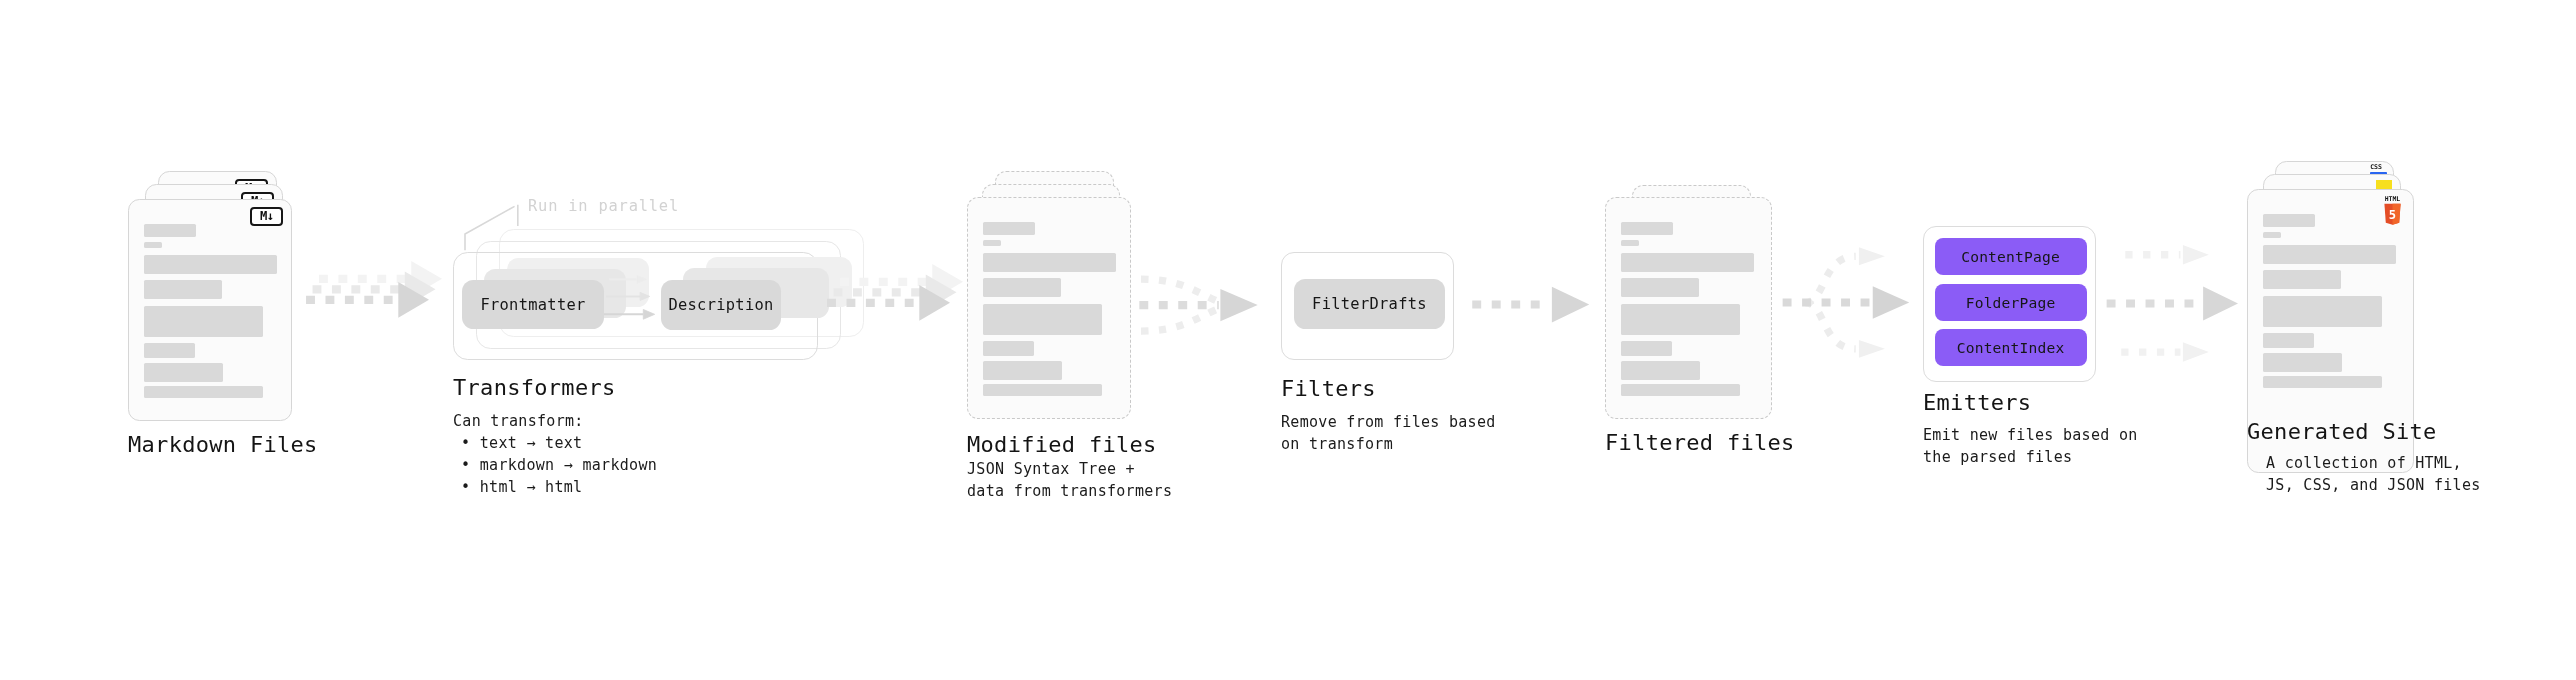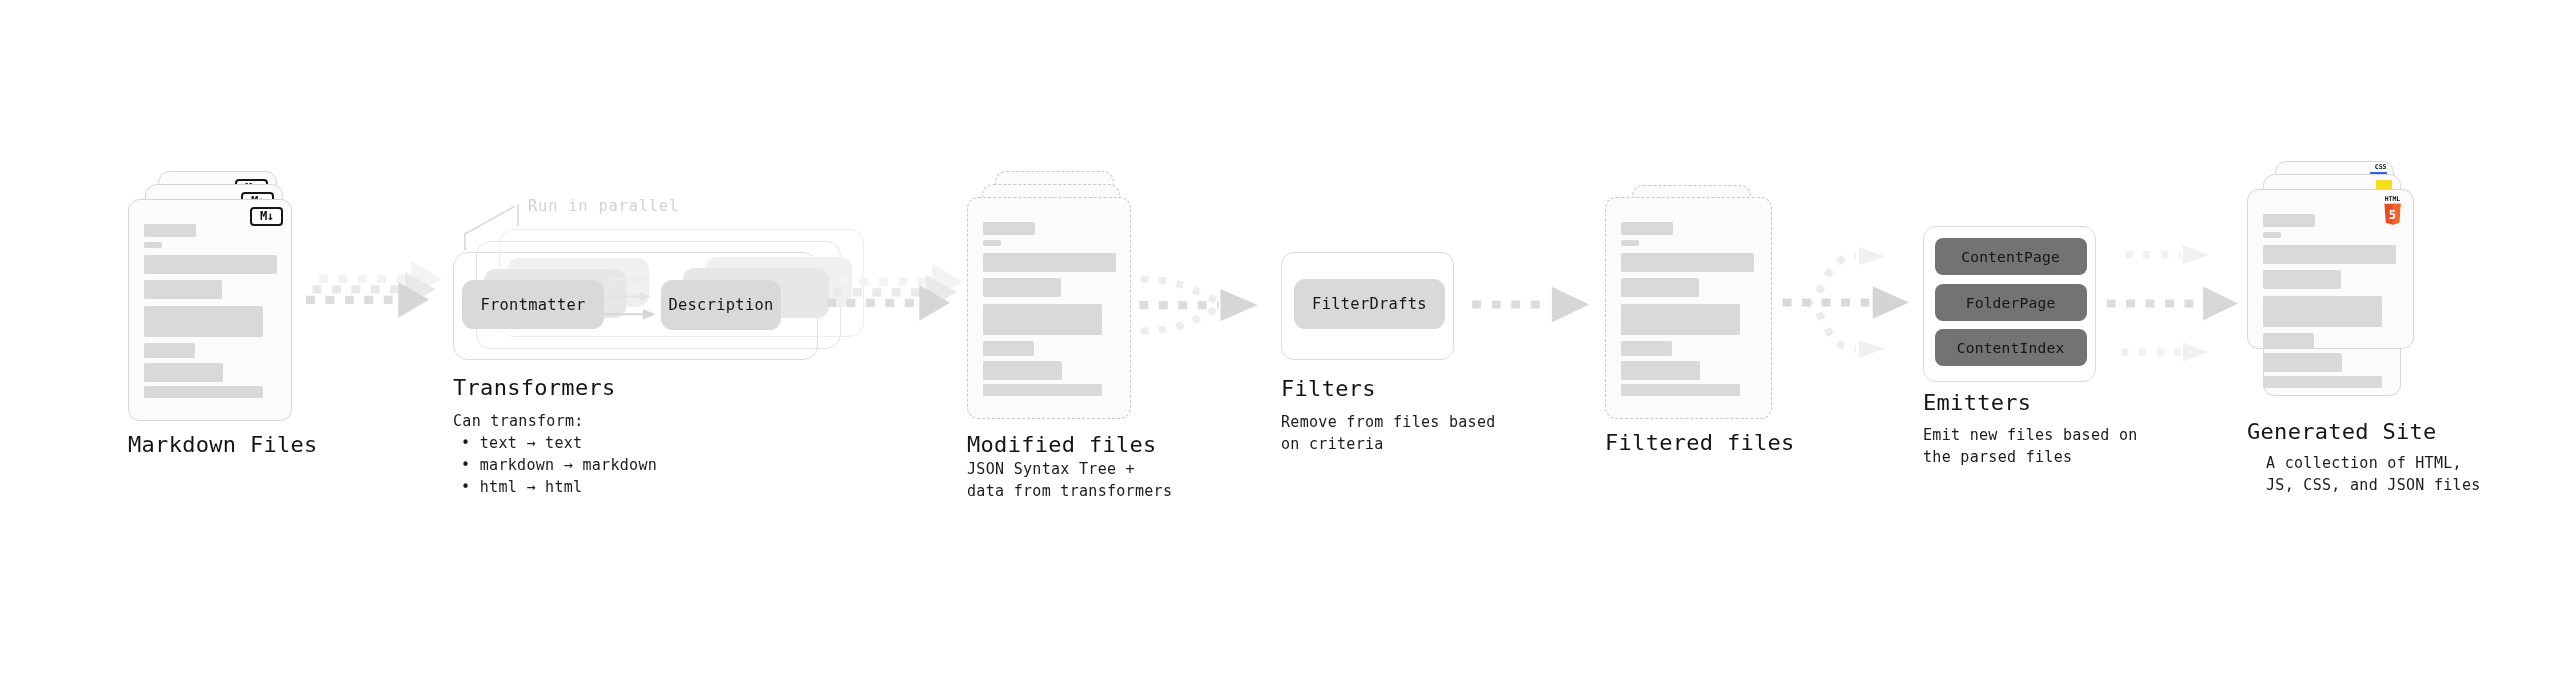--- a/index.html
+++ b/index.html
@@ -17,41 +17,41 @@
   .b3{top:55px;width:133px;height:18.7px}
   .b4{top:80px;width:78px;height:18.7px}
   .b5{top:106px;width:119px;height:31px}
   .b6{top:143px;width:51px;height:14.6px}
   .b7{top:163px;width:79px;height:18.7px}
   .b8{top:186px;width:119px;height:12.2px}
   
   .md-badge{position:absolute;top:6.5px;right:8.1px;width:32.5px;height:19.5px;background:#ffffff;
     border:2.4px solid #161616;border-radius:4.1px;box-sizing:border-box;text-align:center;
     font-size:12.2px;font-weight:bold;line-height:14px;letter-spacing:-0.8px;color:#111;}
-  .css-badge{position:absolute;top:2.4px;right:6.5px;width:16.3px;text-align:right;}
+  .css-badge{position:absolute;top:2.4px;right:6.5px;width:16.3px;text-align:left;}
   .css-badge .css-txt{display:block;font-size:6.5px;font-weight:bold;line-height:6.5px;color:#111;letter-spacing:0;}
   .css-badge .css-bar{margin-top:0.8px;height:3.3px;width:16.3px;background:#2965f1;border-radius:0.8px;}
   .js-badge{position:absolute;top:4.9px;right:8.1px;width:16.3px;height:11.4px;background:#f7df1e;}
   .html5-badge{position:absolute;top:4.1px;right:9.8px;}
   
   .stage-label{position:absolute;font-size:22px;letter-spacing:0.3px;white-space:nowrap;color:#141414;}
   .stage-desc{position:absolute;font-size:15px;line-height:22px;letter-spacing:0.3px;
     white-space:nowrap;color:#1b1b1b;}
   .annotation{position:absolute;font-size:15.4px;letter-spacing:0.8px;color:#d2d2d2;white-space:nowrap;}
   
   .tbox{position:absolute;width:365px;height:108px;border:1.6px solid #dcdcdc;border-radius:14.6px;
     box-sizing:border-box;background:transparent;}
   .tbox.l2{border-color:#e6e6e6;}
   .tbox.l3{border-color:#eeeeee;}
   .pill{position:absolute;border-radius:11.4px;background:#d9d9d9;display:flex;align-items:center;
     justify-content:center;font-size:15.4px;letter-spacing:0.3px;color:#161616;box-sizing:border-box;}
   .pill.ghost1{background:#e7e7e7;}
   .pill.ghost2{background:#f0f0f0;}
   .obox{position:absolute;border:1.6px solid #dcdcdc;border-radius:13px;box-sizing:border-box;background:#ffffff;}
-  .epill{position:absolute;left:10.6px;width:152px;height:37px;border-radius:8.1px;background:#737373;
+  .epill{position:absolute;left:10.6px;width:152px;height:37px;border-radius:8.1px;background:#8b5cf6;
     display:flex;align-items:center;justify-content:center;font-size:14.6px;letter-spacing:0.2px;color:#161616;}
   svg{position:absolute;overflow:visible;}
 </style>
 </head>
 <body>
 
 <div class="canvas">
 
   <div>
     <div class="file-card" style="left:158px;top:171px;width:119px;">
@@ -173,21 +173,21 @@
     <line x1="4" y1="47" x2="102" y2="47" stroke="#dcdcdc" stroke-width="10" stroke-dasharray="11 13"></line>
     <polygon points="104,27 104,67 150,47" fill="#d6d6d6"></polygon>
   </svg>
 
   <div>
     <div class="obox" style="left:1281px;top:252px;width:173px;height:108px;"></div>
     <div class="pill" style="left:1294px;top:279px;width:151px;height:50px;">FilterDrafts</div>
     <div class="stage-label" style="left:1281px;top:376px;">Filters</div>
     <div class="stage-desc" style="left:1281px;top:411px;">
       <div>Remove from files based</div>
-      <div>on criteria</div>
+      <div>on transform</div>
     </div>
   </div>
 
   <svg style="left:1469px;top:280px;" width="130" height="49" viewBox="0 0 160 60">
     <line x1="4" y1="30" x2="100" y2="30" stroke="#dcdcdc" stroke-width="10" stroke-dasharray="11 13"></line>
     <polygon points="102,8 102,52 148,30" fill="#d6d6d6"></polygon>
   </svg>
 
   <div>
     <div class="file-card dashed" style="left:1632px;top:185px;width:119px;"></div>
@@ -238,21 +238,21 @@
   <div>
     <div class="file-card" style="left:2275px;top:161px;width:119px;">
       <div class="css-badge">
         <span class="css-txt">CSS</span>
         <div class="css-bar"></div>
       </div>
     </div>
     <div class="file-card" style="left:2263px;top:174px;width:138px;">
       <div class="js-badge"></div>
     </div>
-    <div class="file-card" style="left:2247px;top:189px;width:167px;height:160px;">
+    <div class="file-card" style="left:2247px;top:189px;width:167px;height:284px;">
       <svg class="html5-badge" width="21" height="32.5" viewBox="0 0 26 40">
         <text x="13" y="8" text-anchor="middle" font-size="8" font-weight="bold" fill="#111">HTML</text>
         <path d="M3 12 L23 12 L21.3 35.5 L13 38 L4.7 35.5 Z" fill="#e44d26"></path>
         <path d="M13 12 L23 12 L21.3 35.5 L13 38 Z" fill="#f16529"></path>
         <text x="13" y="31" text-anchor="middle" font-size="15" font-weight="bold" fill="#ffffff">5</text>
       </svg>
       <div class="bar b1"></div>
       <div class="bar b2"></div>
       <div class="bar b3"></div>
       <div class="bar b4"></div>

